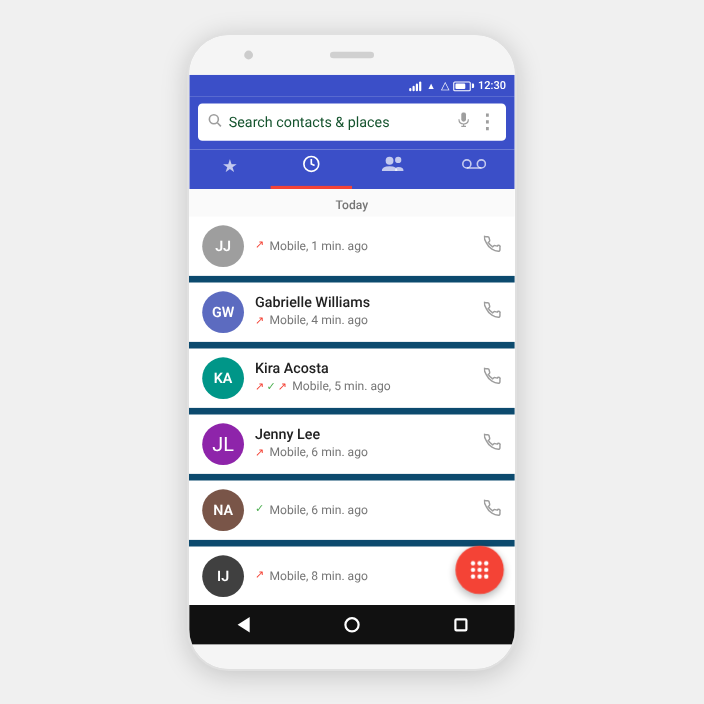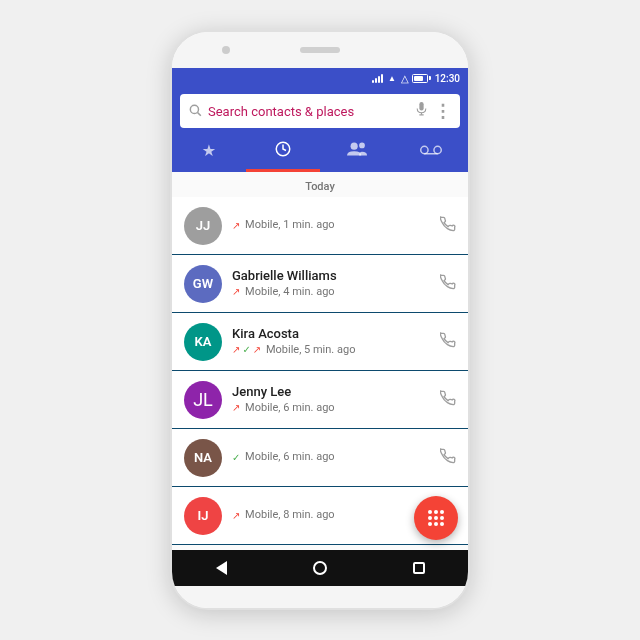--- a/index.html
+++ b/index.html
@@ -142,21 +142,21 @@
       padding: 0 8px;
       gap: 6px;
     }
     .search-icon-wrap {
       color: #9e9e9e;
       font-size: 14px;
       flex-shrink: 0;
     }
     .search-placeholder {
       flex: 1;
-      color: #be185d;
+      color: #14532d;
       font-size: 13px;
     }
     .mic-icon-wrap {
       color: #9e9e9e;
       font-size: 14px;
     }
     .more-icon-wrap {
       color: #9e9e9e;
       font-size: 16px;
       font-weight: bold;
@@ -202,21 +202,21 @@
       color: #757575;
       font-weight: 500;
       background: #fafafa;
       text-align: center;
     }
 
     .contact-item {
       display: flex;
       align-items: center;
       padding: 8px 12px;
-      border-bottom: 1px solid #0c4a6e;
+      border-bottom: 6px solid #0c4a6e;
       min-height: 58px;
     }
     .avatar {
       width: 38px;
       height: 38px;
       border-radius: 50%;
       flex-shrink: 0;
       margin-right: 10px;
       display: flex;
       align-items: center;
@@ -532,21 +532,21 @@
           <span style="color:#4caf50;font-size:10px;">✓</span>&nbsp;Mobile, 6 min. ago
         </div>
       </div>
       <div class="call-icon">
         <svg width="16" height="16" viewBox="0 0 24 24" fill="none" stroke="#9e9e9e" stroke-width="2">
           <path d="M22 16.92v3a2 2 0 01-2.18 2 19.79 19.79 0 01-8.63-3.07A19.5 19.5 0 013.35 10.1a19.79 19.79 0 01-3.07-8.67A2 2 0 012.26 2h3a2 2 0 012 1.72c.127.96.361 1.903.7 2.81a2 2 0 01-.45 2.11L6.09 9.91a16 16 0 006 6l1.27-1.27a2 2 0 012.11-.45c.907.339 1.85.573 2.81.7A2 2 0 0122 16.92z"></path>
         </svg>
       </div>
     </div>
         <div class="contact-item">
-      <div class="avatar" style="background:#ef4444; font-size:13px; font-weight:600;">
+      <div class="avatar" style="background:#404040; font-size:13px; font-weight:600;">
         IJ
       </div>
       <div class="contact-info">
         <div class="contact-detail">
           <span style="color:#f44336;font-size:10px;">↗</span>&nbsp;Mobile, 8 min. ago
         </div>
       </div>
       <div class="call-icon">
         <svg width="16" height="16" viewBox="0 0 24 24" fill="none" stroke="#9e9e9e" stroke-width="2">
           <path d="M22 16.92v3a2 2 0 01-2.18 2 19.79 19.79 0 01-8.63-3.07A19.5 19.5 0 013.35 10.1a19.79 19.79 0 01-3.07-8.67A2 2 0 012.26 2h3a2 2 0 012 1.72c.127.96.361 1.903.7 2.81a2 2 0 01-.45 2.11L6.09 9.91a16 16 0 006 6l1.27-1.27a2 2 0 012.11-.45c.907.339 1.85.573 2.81.7A2 2 0 0122 16.92z"></path>

